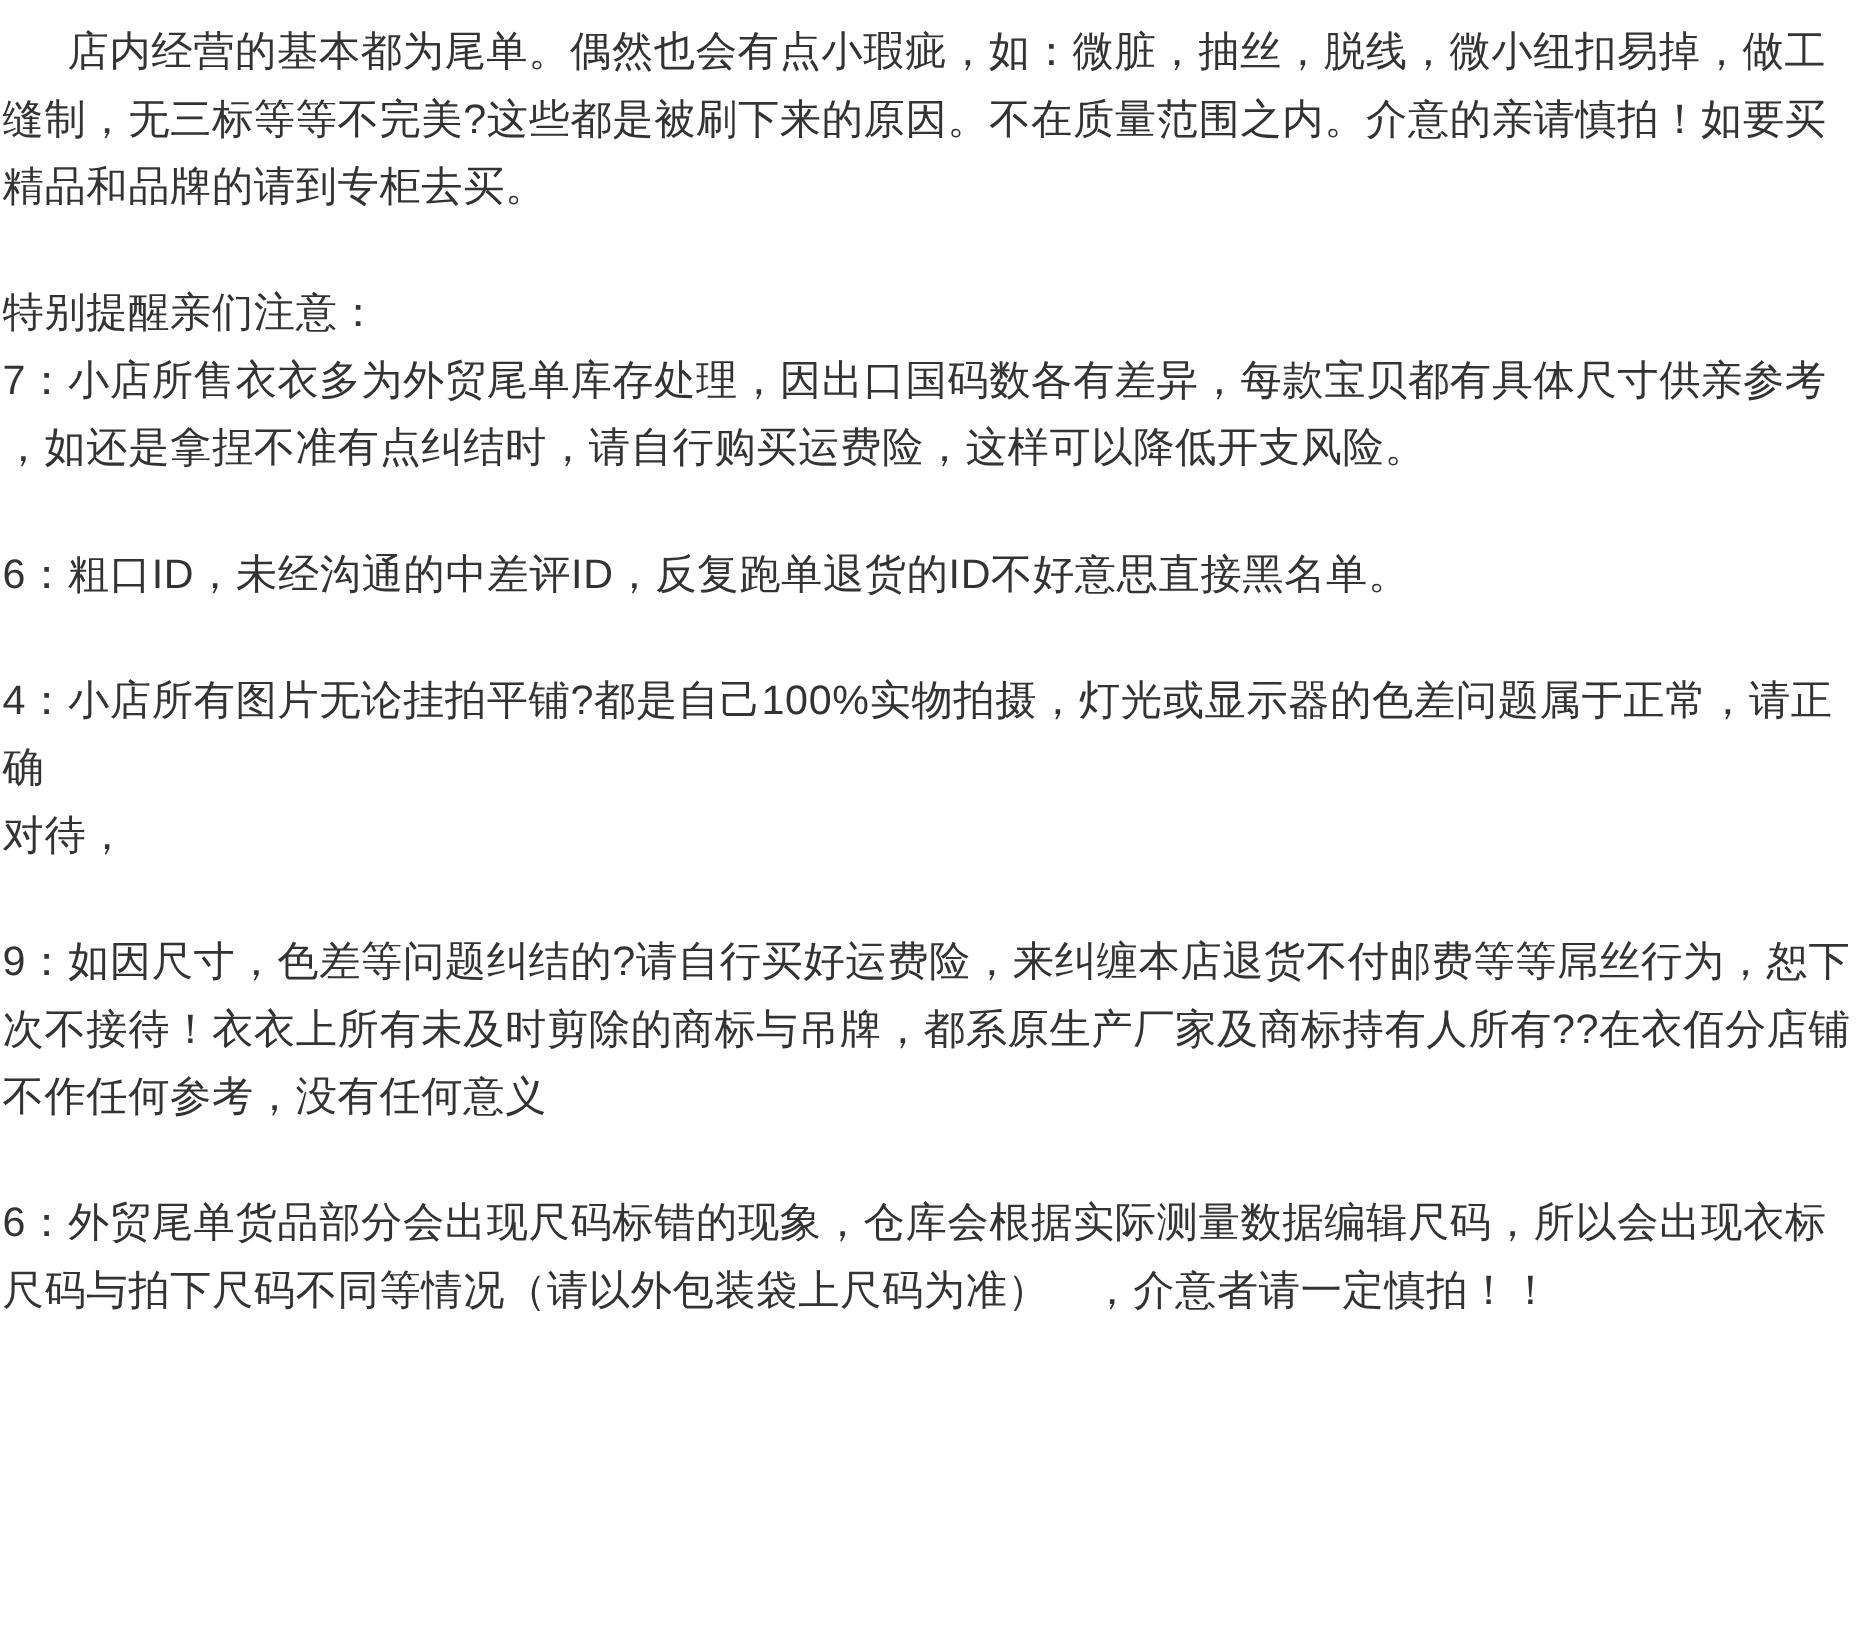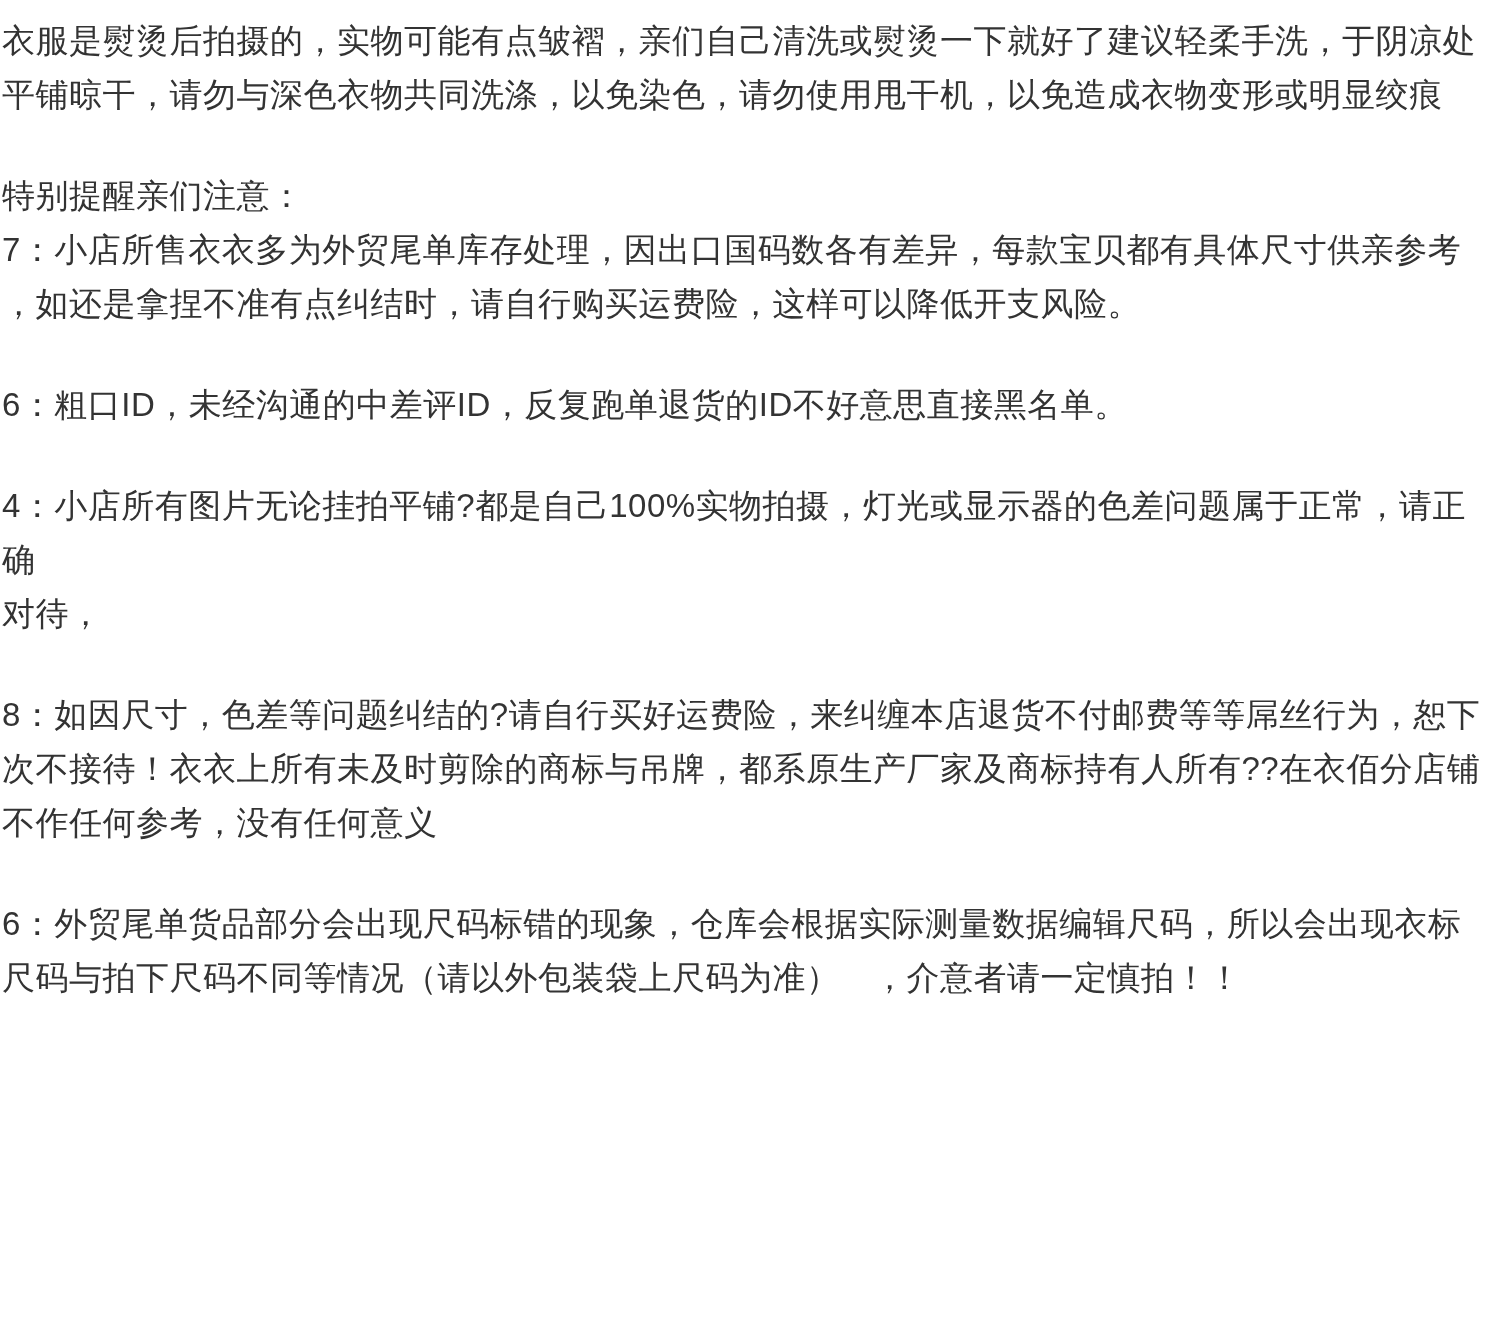--- a/index.html
+++ b/index.html
@@ -29,33 +29,34 @@
     text-indent: 52px;           
   }
   .para:last-child {
     margin-bottom: 0;
   }
 </style>
 </head>
 <body>
 
 <div class="notice-page">
+  <p class="para indent">店内经营的基本都为尾单。偶然也会有点小瑕疵，如：微脏，抽丝，脱线，微小纽扣易掉，做工
+缝制，无三标等等不完美?这些都是被刷下来的原因。不在质量范围之内。介意的亲请慎拍！如要买
+精品和品牌的请到专柜去买。</p>
 
-  <p class="para">衣服是熨烫后拍摄的，实物可能有点皱褶，亲们自己清洗或熨烫一下就好了建议轻柔手洗，于阴凉处
-平铺晾干，请勿与深色衣物共同洗涤，以免染色，请勿使用甩干机，以免造成衣物变形或明显绞痕</p>
 
   <p class="para">特别提醒亲们注意：
 7：小店所售衣衣多为外贸尾单库存处理，因出口国码数各有差异，每款宝贝都有具体尺寸供亲参考
 ，如还是拿捏不准有点纠结时，请自行购买运费险，这样可以降低开支风险。</p>
 
 
   <p class="para">6：粗口ID，未经沟通的中差评ID，反复跑单退货的ID不好意思直接黑名单。</p>
 
   <p class="para">4：小店所有图片无论挂拍平铺?都是自己100%实物拍摄，灯光或显示器的色差问题属于正常，请正确
 对待，</p>
 
-  <p class="para">8：如因尺寸，色差等问题纠结的?请自行买好运费险，来纠缠本店退货不付邮费等等屌丝行为，恕下
+  <p class="para">9：如因尺寸，色差等问题纠结的?请自行买好运费险，来纠缠本店退货不付邮费等等屌丝行为，恕下
 次不接待！衣衣上所有未及时剪除的商标与吊牌，都系原生产厂家及商标持有人所有??在衣佰分店铺
 不作任何参考，没有任何意义</p>
 
   <p class="para">6：外贸尾单货品部分会出现尺码标错的现象，仓库会根据实际测量数据编辑尺码，所以会出现衣标
 尺码与拍下尺码不同等情况（请以外包装袋上尺码为准）　，介意者请一定慎拍！！</p>
 </div>
 
 </body></html>

